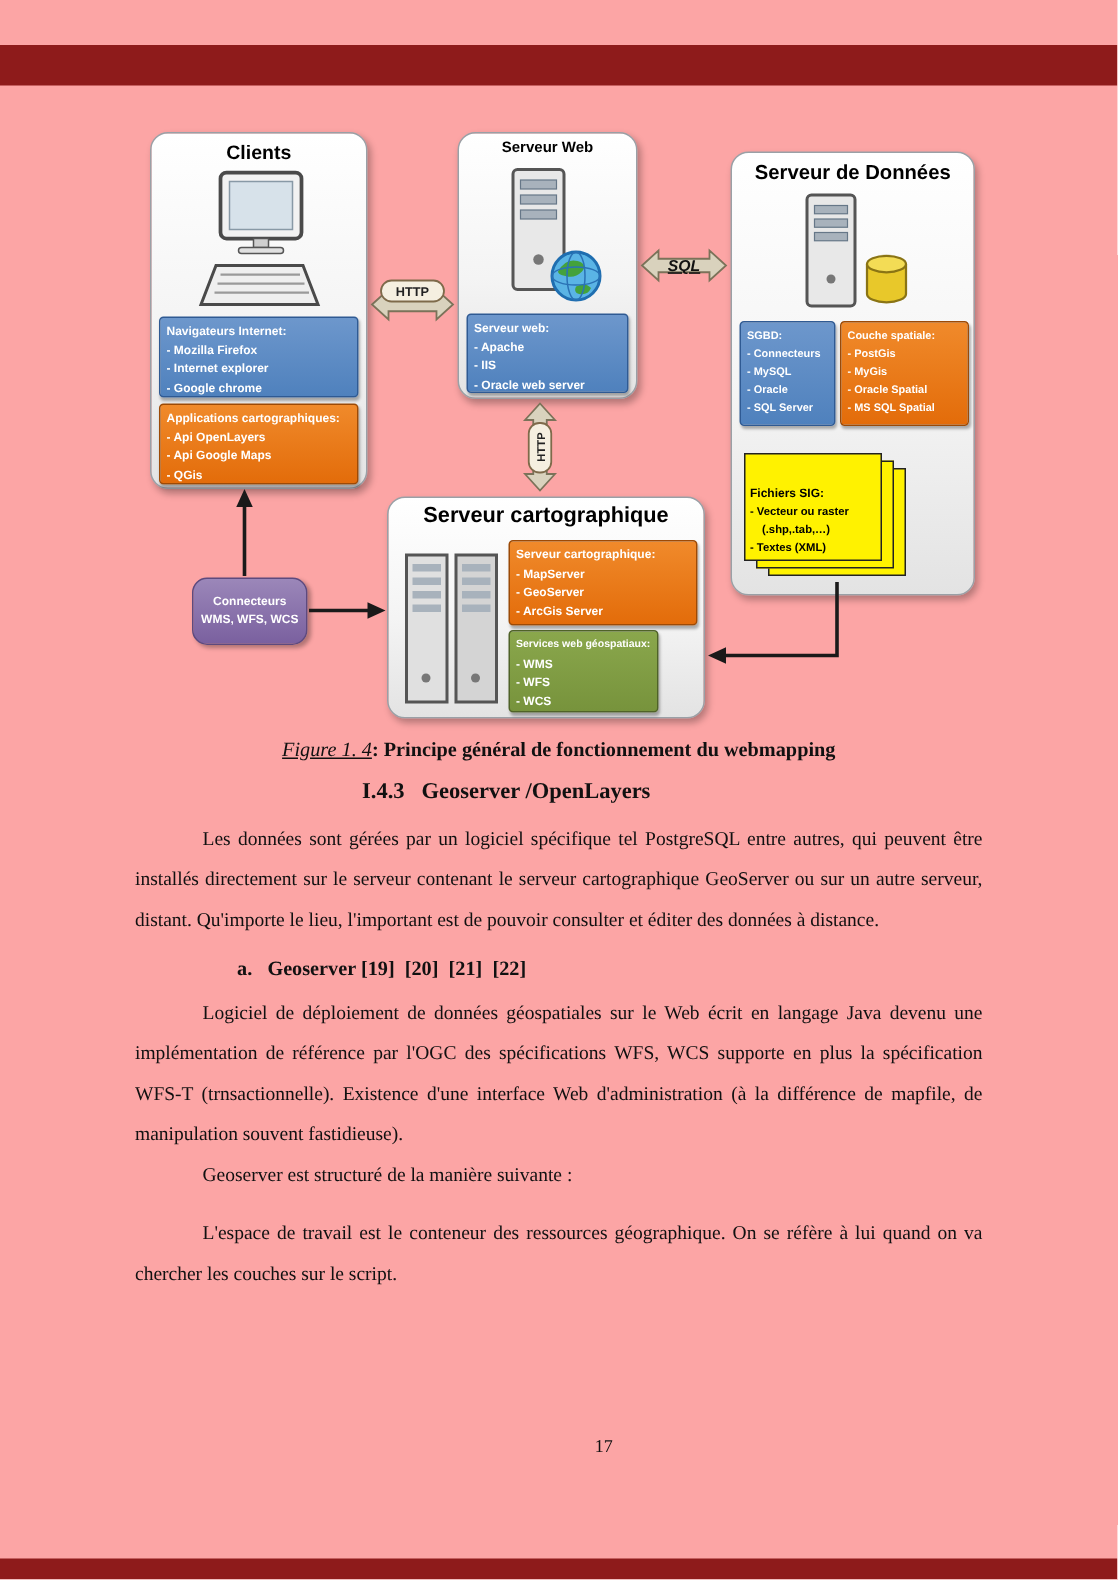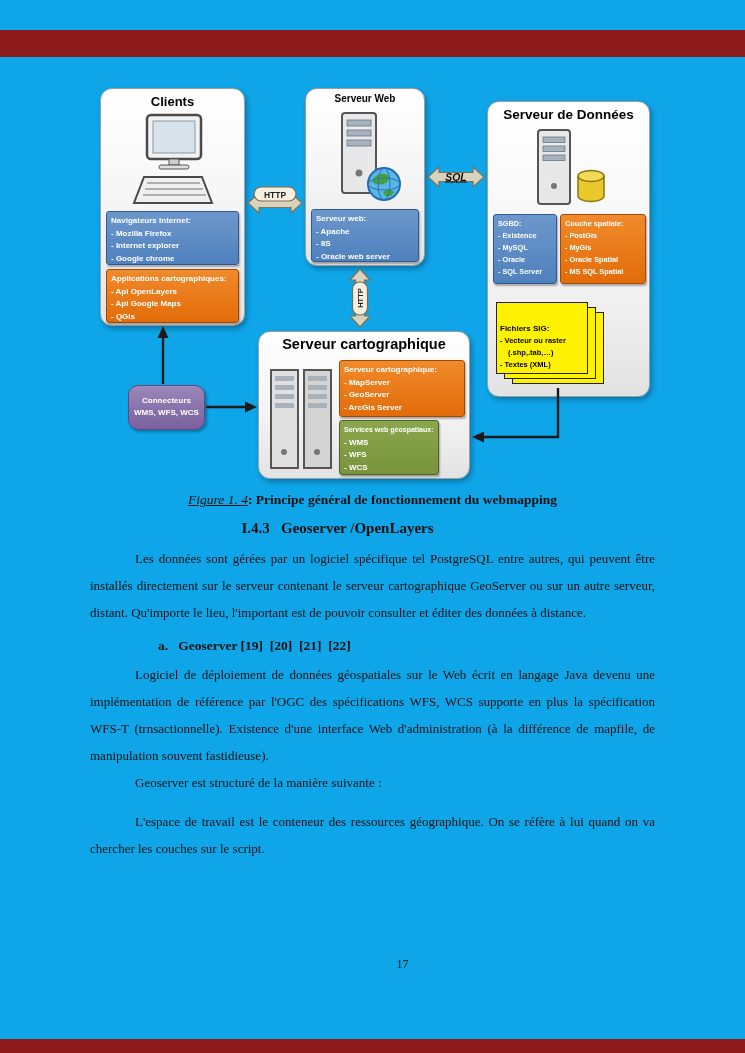--- a/index.html
+++ b/index.html
@@ -1,19 +1,19 @@
 <!DOCTYPE html>
 <html><head>
 <meta charset="utf-8">
 <style>
   * { margin:0; padding:0; box-sizing:border-box; }
   html,body { background:#ffffff; }
   .page {
     position:relative; width:745px; height:1053px; margin:0 auto;
-    background:#0ea5e9; font-family:"Liberation Serif", serif; color:#111;
+    background:#fca5a5; font-family:"Liberation Serif", serif; color:#111;
     overflow:hidden;
   }
   .red-bar { position:absolute; left:0; width:745px; background:#8e1b1b; }
   .red-bar.top { top:30px; height:27px; }
   .red-bar.bottom { top:1039px; height:14px; }
 
   
   .diagram { position:absolute; top:85px; left:0; width:745px; height:420px;
              font-family:"Liberation Sans", sans-serif; }
   .obox {
@@ -154,21 +154,21 @@
         <rect x="21" y="18" width="22" height="5.5" fill="#a8b2bc" stroke="#667788" stroke-width="0.8"></rect>
         <rect x="21" y="27" width="22" height="5.5" fill="#a8b2bc" stroke="#667788" stroke-width="0.8"></rect>
         <circle cx="32" cy="58" r="3" fill="#777"></circle>
         <g>
           <path d="M56 48 v20 a13 5.5 0 0 0 26 0 v-20" fill="#e8c82a" stroke="#8a7414" stroke-width="1.5"></path>
           <ellipse cx="69" cy="48" rx="13" ry="5.5" fill="#f3dc55" stroke="#8a7414" stroke-width="1.5"></ellipse>
         </g>
       </svg>
       <div class="panel blue small sgbd">
         <div class="p-title">SGBD:</div>
-        <div class="p-item">- Existence</div>
+        <div class="p-item">- Connecteurs</div>
         <div class="p-item">- MySQL</div>
         <div class="p-item">- Oracle</div>
         <div class="p-item">- SQL Server</div>
       </div>
       <div class="panel orange small spatial">
         <div class="p-title">Couche spatiale:</div>
         <div class="p-item">- PostGis</div>
         <div class="p-item">- MyGis</div>
         <div class="p-item">- Oracle Spatial</div>
         <div class="p-item">- MS SQL Spatial</div>

